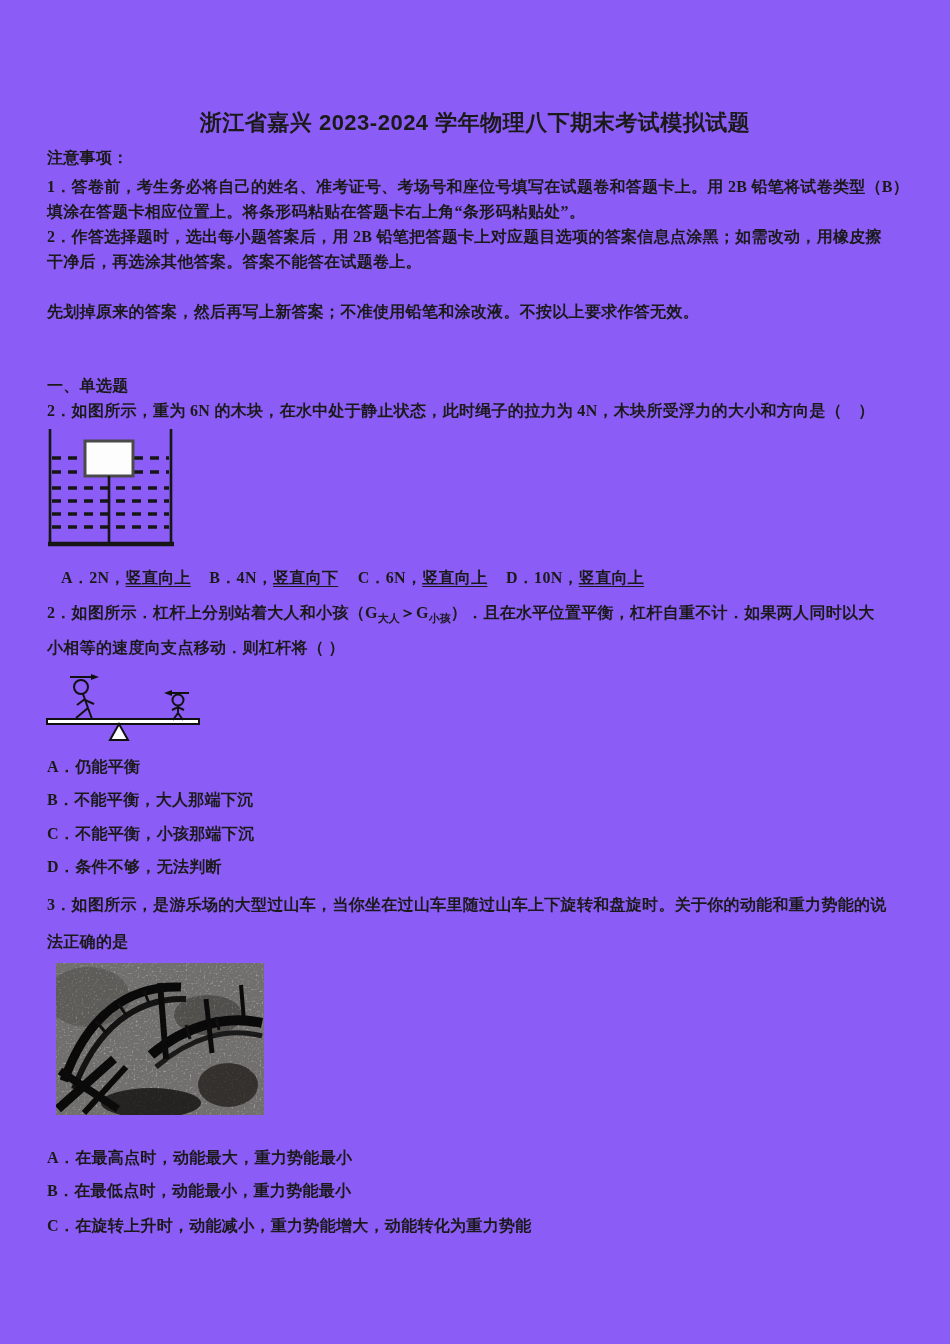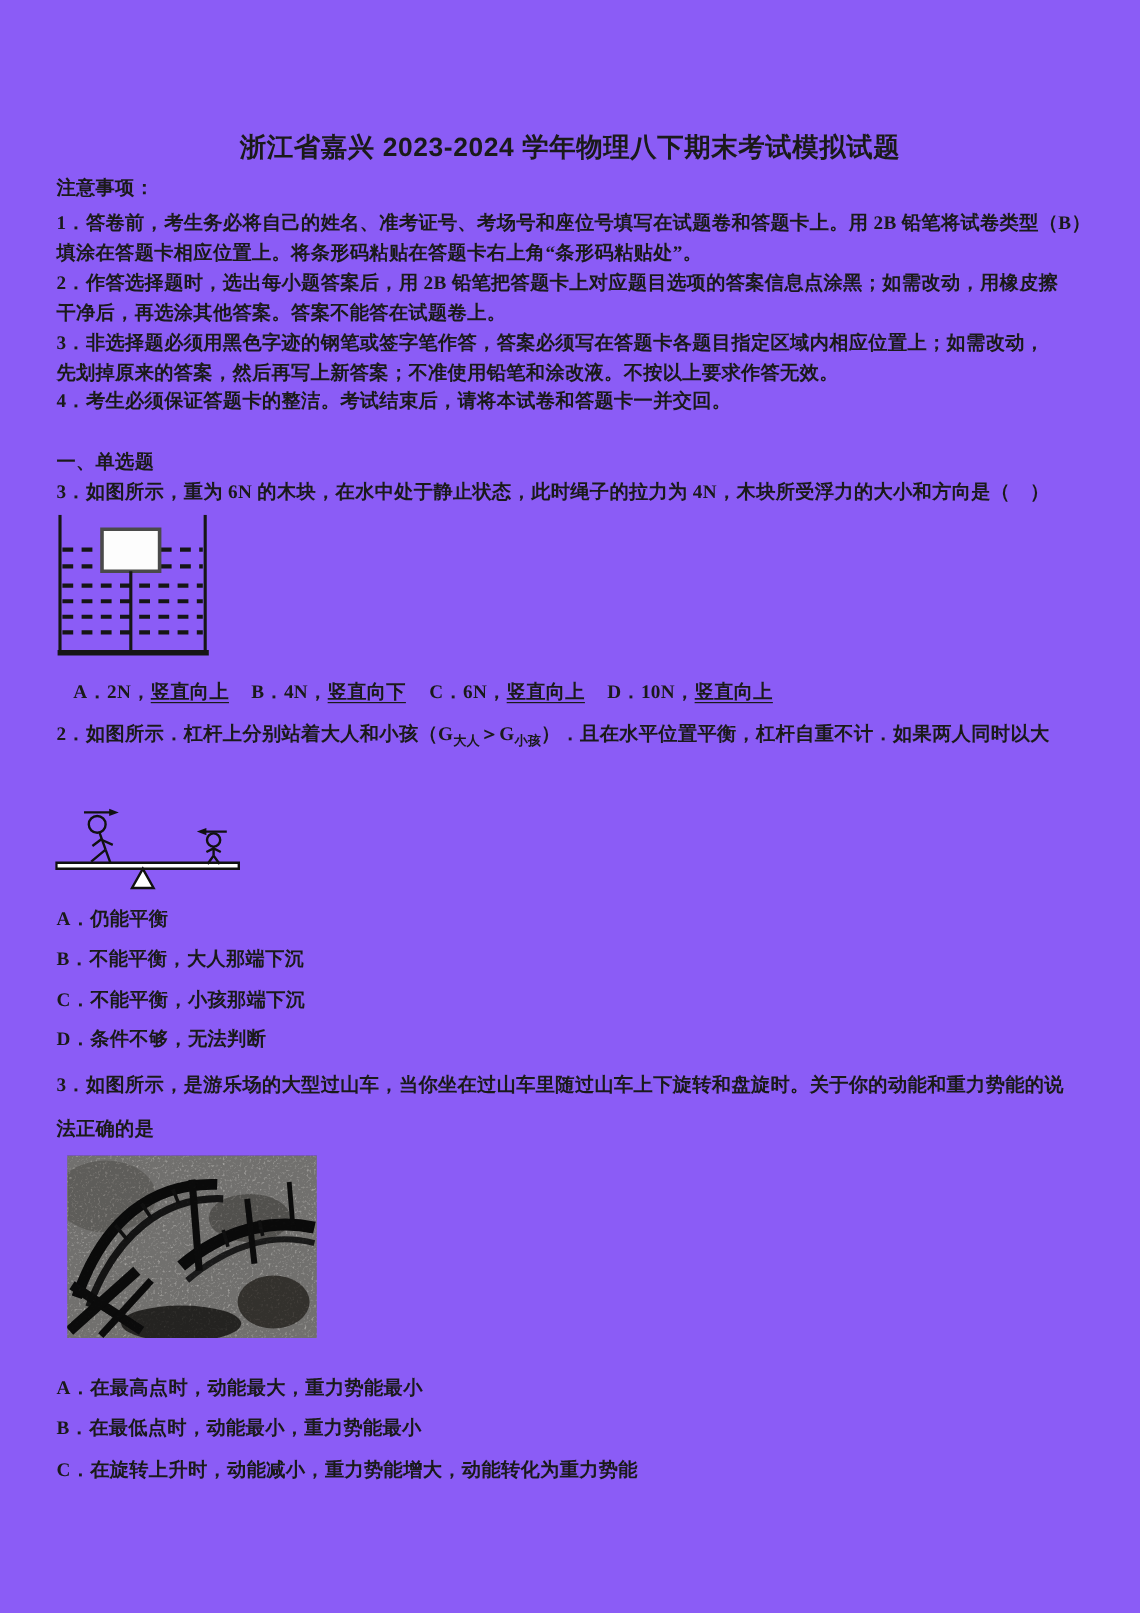--- a/index.html
+++ b/index.html
@@ -38,27 +38,25 @@
 
 <div class="doc">
 
   <div class="title">浙江省嘉兴 2023-2024 学年物理八下期末考试模拟试题</div>
 
   <div class="tline" style="top:148px">注意事项：</div>
   <div class="tline" style="top:177px">1．答卷前，考生务必将自己的姓名、准考证号、考场号和座位号填写在试题卷和答题卡上。用 2B 铅笔将试卷类型（B）</div>
   <div class="tline" style="top:202px">填涂在答题卡相应位置上。将条形码粘贴在答题卡右上角“条形码粘贴处”。</div>
   <div class="tline" style="top:227px">2．作答选择题时，选出每小题答案后，用 2B 铅笔把答题卡上对应题目选项的答案信息点涂黑；如需改动，用橡皮擦</div>
   <div class="tline" style="top:252px">干净后，再选涂其他答案。答案不能答在试题卷上。</div>
-  <div class="tline" style="top:277px">3．非选择题必须用黑色字迹的钢笔或签字笔作答，答案必须写在答题卡各题目指定区域内相应位置上；如需改动，</div>
   <div class="tline" style="top:302px">先划掉原来的答案，然后再写上新答案；不准使用铅笔和涂改液。不按以上要求作答无效。</div>
-  <div class="tline" style="top:325px">4．考生必须保证答题卡的整洁。考试结束后，请将本试卷和答题卡一并交回。</div>
 
   <div class="tline" style="top:376px">一、单选题</div>
 
-  <div class="tline" style="top:401px">3．如图所示，重为 6N 的木块，在水中处于静止状态，此时绳子的拉力为 4N，木块所受浮力的大小和方向是（　）</div>
+  <div class="tline" style="top:401px">2．如图所示，重为 6N 的木块，在水中处于静止状态，此时绳子的拉力为 4N，木块所受浮力的大小和方向是（　）</div>
 
   <div class="fig" style="left:47px;top:429px">
     <svg width="128" height="119" viewBox="0 0 128 119">
       <g stroke="#161616" stroke-width="3.4" stroke-dasharray="9,7">
         <line x1="5" y1="29" x2="37" y2="29"></line>
           <line x1="87" y1="29" x2="122" y2="29"></line>
         <line x1="5" y1="43" x2="37" y2="43"></line>
           <line x1="87" y1="43" x2="122" y2="43"></line>
         <line x1="5" y1="59" x2="122" y2="59"></line>
         <line x1="5" y1="72" x2="122" y2="72"></line>
@@ -76,20 +74,21 @@
   <div class="tline" style="top:568px">
     <span class="q1opt"><span>A．2N，</span><span class="ul">竖直向上</span></span>
     <span class="q1opt"><span>B．4N，</span><span class="ul">竖直向下</span></span>
     <span class="q1opt"><span>C．6N，</span><span class="ul">竖直向上</span></span>
     <span class="q1opt"><span>D．10N，</span><span class="ul">竖直向上</span></span>
   </div>
 
   <div class="tline" style="top:603px">
     <span>2．如图所示．杠杆上分别站着大人和小孩（G</span><span class="sub">大人</span><span>＞G</span><span class="sub">小孩</span><span>）．且在水平位置平衡，杠杆自重不计．如果两人同时以大</span>
   </div>
+  <div class="tline" style="top:638px">小相等的速度向支点移动．则杠杆将（ ）</div>
 
   <div class="fig" style="left:46px;top:673px">
     <svg width="156" height="72" viewBox="0 0 156 72" fill="none">
       <rect x="1" y="46" width="152" height="5" fill="#ffffff" stroke="#111111" stroke-width="2"></rect>
       <path d="M73,51 L64,67 L82,67 Z" fill="#ffffff" stroke="#111111" stroke-width="2"></path>
       <g stroke="#111111" stroke-width="2">
         <circle cx="35" cy="14" r="7"></circle>
         <path d="M37,21 L42,35"></path>
         <path d="M31,32 L39,26 M39,27 L48,31"></path>
         <path d="M42,35 L30,45 M42,35 L46,46"></path>

